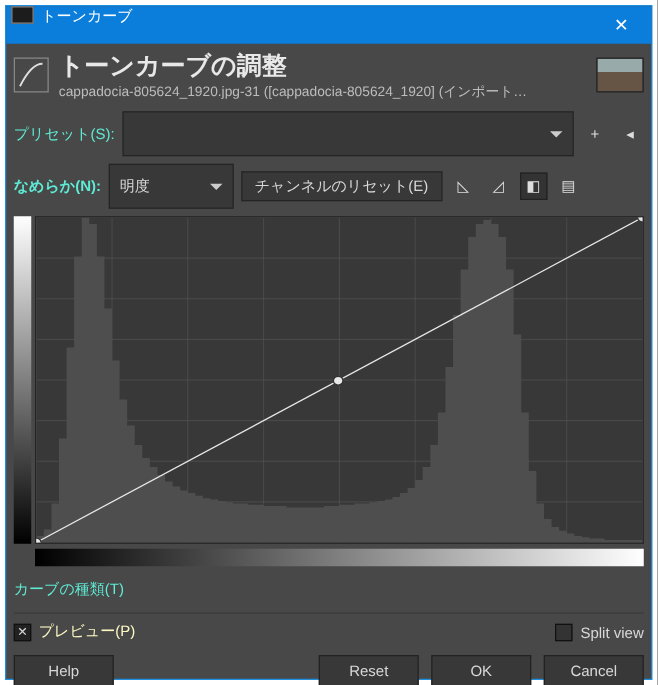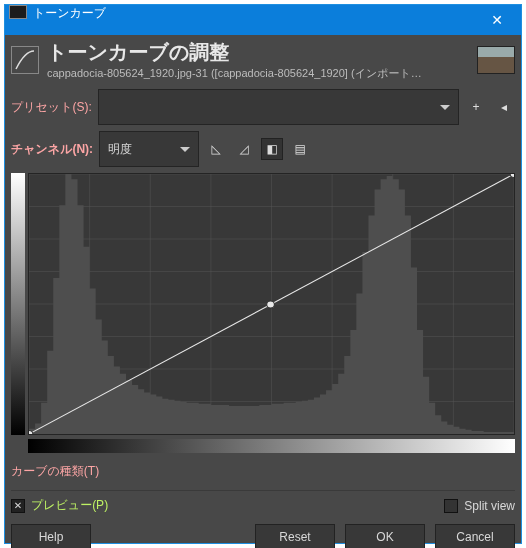--- a/index.html
+++ b/index.html
@@ -10,36 +10,36 @@
 .titlebar .ttl{flex:1;color:#fff;font-size:12px}
 .titlebar .close{width:40px;height:30px;display:flex;align-items:center;justify-content:center;color:#fff;font-size:14px;cursor:pointer}
 .content{padding:4px 6px 6px 6px}
 .hdr{display:flex;align-items:center;gap:8px;margin-bottom:8px}
 .hdr .curveico{width:28px;height:28px;border:1px solid #888;display:flex;align-items:center;justify-content:center}
 .hdr .txt{flex:1}
 .hdr h1{font-size:20px;font-weight:bold;color:#e8e8e8}
 .hdr .sub{font-size:11px;color:#bcbcbc;white-space:nowrap;overflow:hidden;text-overflow:ellipsis;max-width:380px}
 .thumb{width:38px;height:28px;background:linear-gradient(#9aa 40%,#654 40%);border:1px solid #222}
 .row{display:flex;align-items:center;gap:6px;margin-bottom:6px}
-.lbl{color:#fca5a5}
+.lbl{color:#5eead4}
 .select{flex:1;height:36px;background:#383838;border:1px solid #242424;display:flex;align-items:center;padding:0 8px;justify-content:space-between}
 .select .chev{width:0;height:0;border-left:5px solid transparent;border-right:5px solid transparent;border-top:5px solid #ccc}
 .iconbtn{width:22px;height:22px;background:#484848;border:1px solid transparent;display:flex;align-items:center;justify-content:center;cursor:pointer;color:#ddd}
 .iconbtn.active{background:#333;border-color:#222}
 .btn{height:24px;background:#383838;border:1px solid #242424;padding:0 10px;display:flex;align-items:center;cursor:pointer}
 .curvewrap{display:flex;margin:4px 0}
 .vgrad{width:14px;background:linear-gradient(#fff,#000);margin-right:3px}
 .plot{flex:1;height:262px;background:#383838;border:1px solid #242424;position:relative}
 .plot svg{position:absolute;inset:0;width:100%;height:100%}
 .hgradrow{display:flex;margin-bottom:10px}
 .hspacer{width:17px}
 .hgrad{flex:1;height:14px;background:linear-gradient(90deg,#000,#fff)}
 .footer{border-top:1px solid #3a3a3a;margin-top:10px;padding-top:6px;display:flex;align-items:center;gap:6px}
 .chk{width:14px;height:14px;background:#222;border:1px solid #111;display:flex;align-items:center;justify-content:center;font-size:10px}
-.dim{color:#bef264}
+.dim{color:#fef9c3}
 .btnrow{display:flex;gap:10px;margin-top:10px}
 .mainbtn{height:26px;background:#383838;border:1px solid #222;display:flex;align-items:center;justify-content:center;cursor:pointer;min-width:80px}
 .spacer{flex:1}
 </style>
 </head>
 <body>
 
 <div class="window">
   <div class="titlebar">
     <div class="ico"></div>
@@ -65,24 +65,27 @@
       <span class="lbl">プリセット(S):</span>
       <div class="select">
         <span></span>
         <span class="chev"></span>
       </div>
       <div class="iconbtn">+</div>
       <div class="iconbtn">◂</div>
     </div>
 
     <div class="row">
-      <span class="lbl" style="font-weight:bold">チャンネル(N):</span>
+      <span class="lbl" style="font-weight:bold">なめらか(N):</span>
       <div class="select" style="flex:0 0 100px">
         <span>明度</span>
         <span class="chev"></span>
+      </div>
+      <div class="btn">
+        <span>チャンネルのリセット(E)</span>
       </div>
       <div class="iconbtn">◺</div>
       <div class="iconbtn">◿</div>
       <div class="iconbtn active">◧</div>
       <div class="iconbtn">▤</div>
     </div>
 
     <div class="curvewrap">
       <div class="vgrad"></div>
       <div class="plot">

